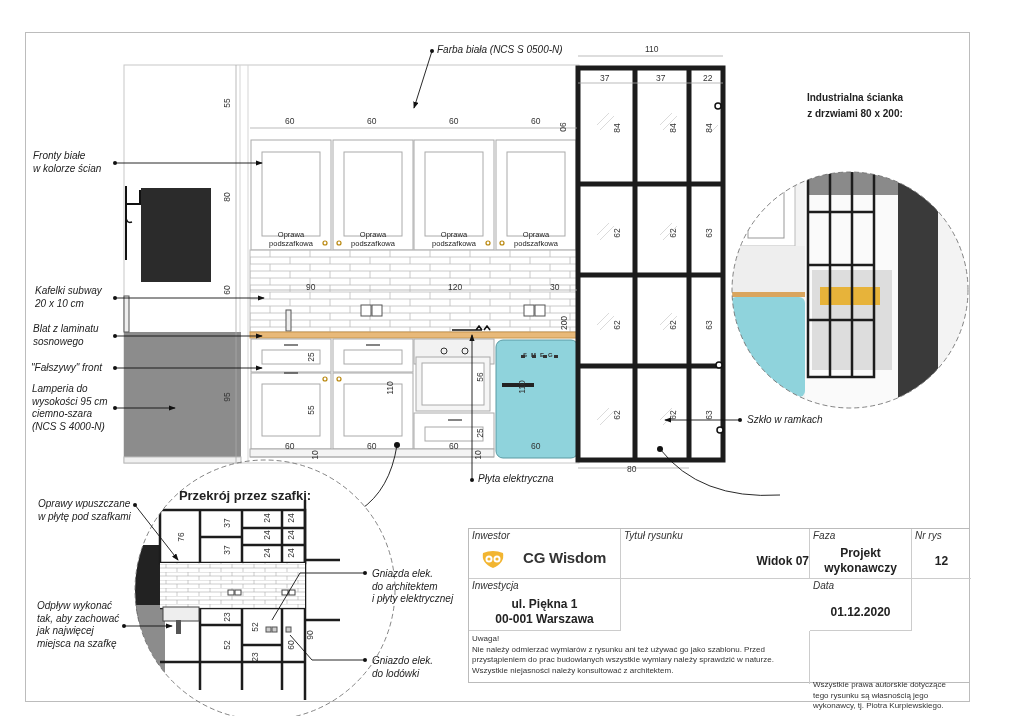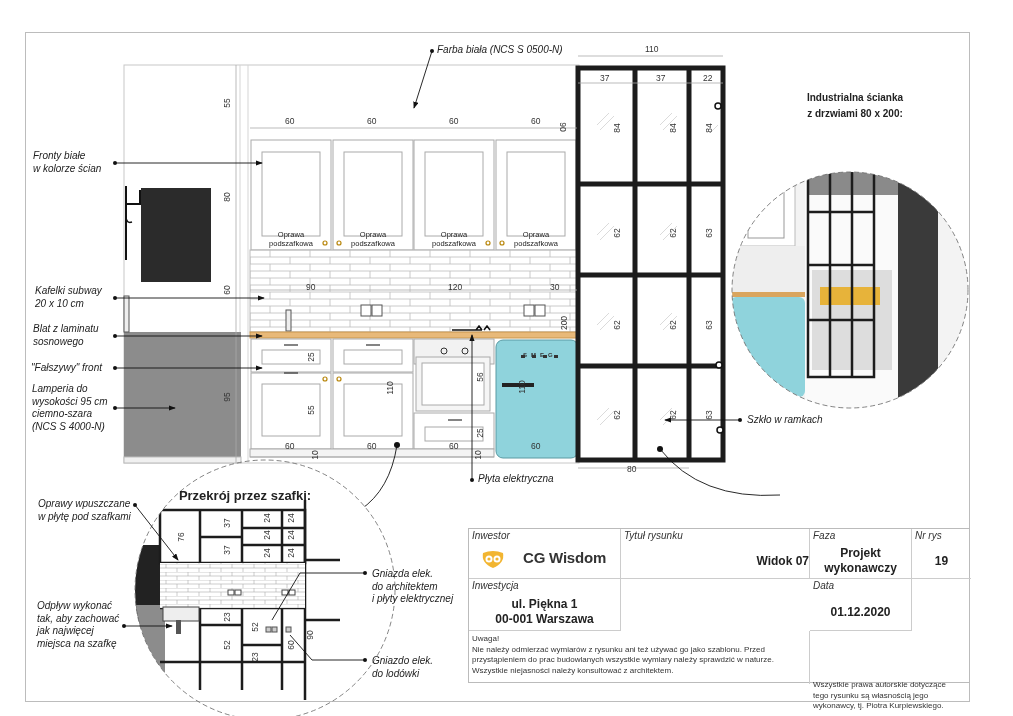--- a/index.html
+++ b/index.html
@@ -401,21 +401,21 @@
   </div>
   <div class="tb-cell" style="left:341px;top:0;width:102px;height:50px;">
     <span class="tb-label">Faza</span>
     <div class="tb-val" style="top:17px;">
         <div>Projekt</div>
         <div>wykonawczy</div>
       </div>
   </div>
   <div class="tb-cell" style="left:443px;top:0;width:59px;height:50px;border-right:none;">
     <span class="tb-label">Nr rys</span>
-    <div class="tb-val" style="top:25px;">19</div>
+    <div class="tb-val" style="top:25px;">12</div>
   </div>
   <div class="tb-cell" style="left:0;top:50px;width:152px;height:52px;">
     <span class="tb-label">Inwestycja</span>
     <div class="tb-val" style="top:18px;">
         <div>ul. Piękna 1</div>
         <div>00-001 Warszawa</div>
       </div>
   </div>
   <div class="tb-cell" style="left:341px;top:50px;width:102px;height:52px;">
     <span class="tb-label">Data</span>

